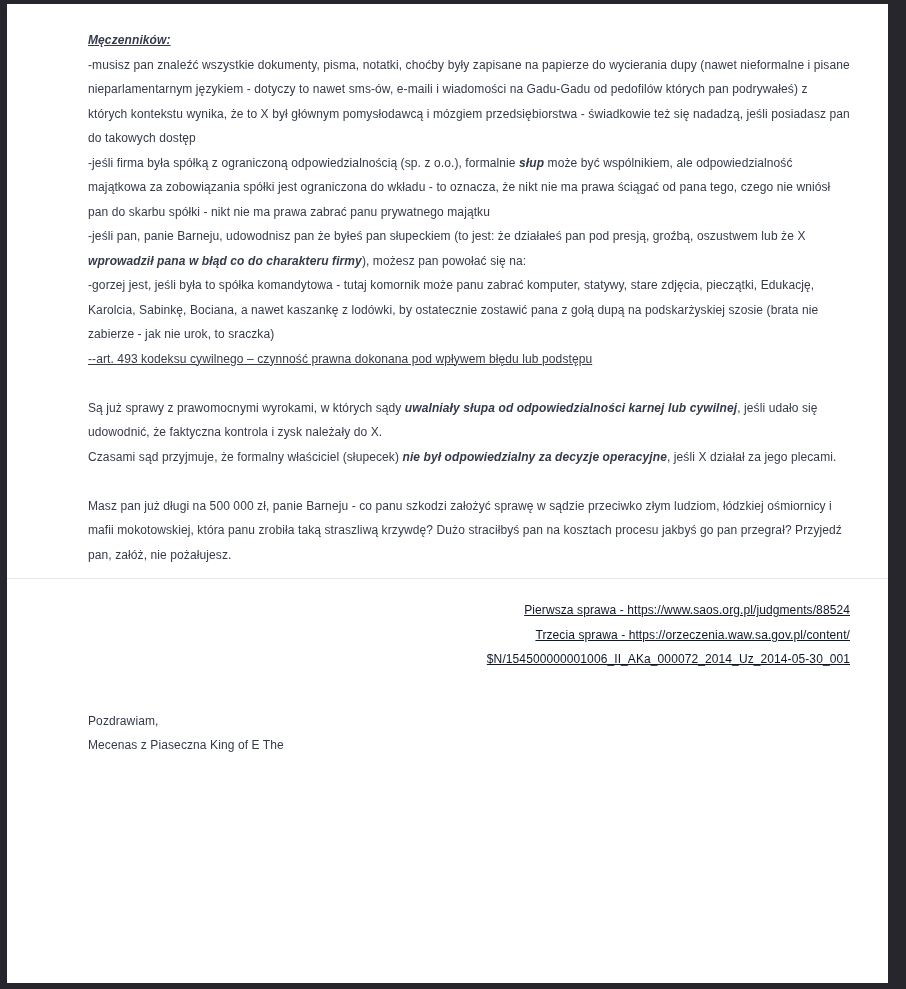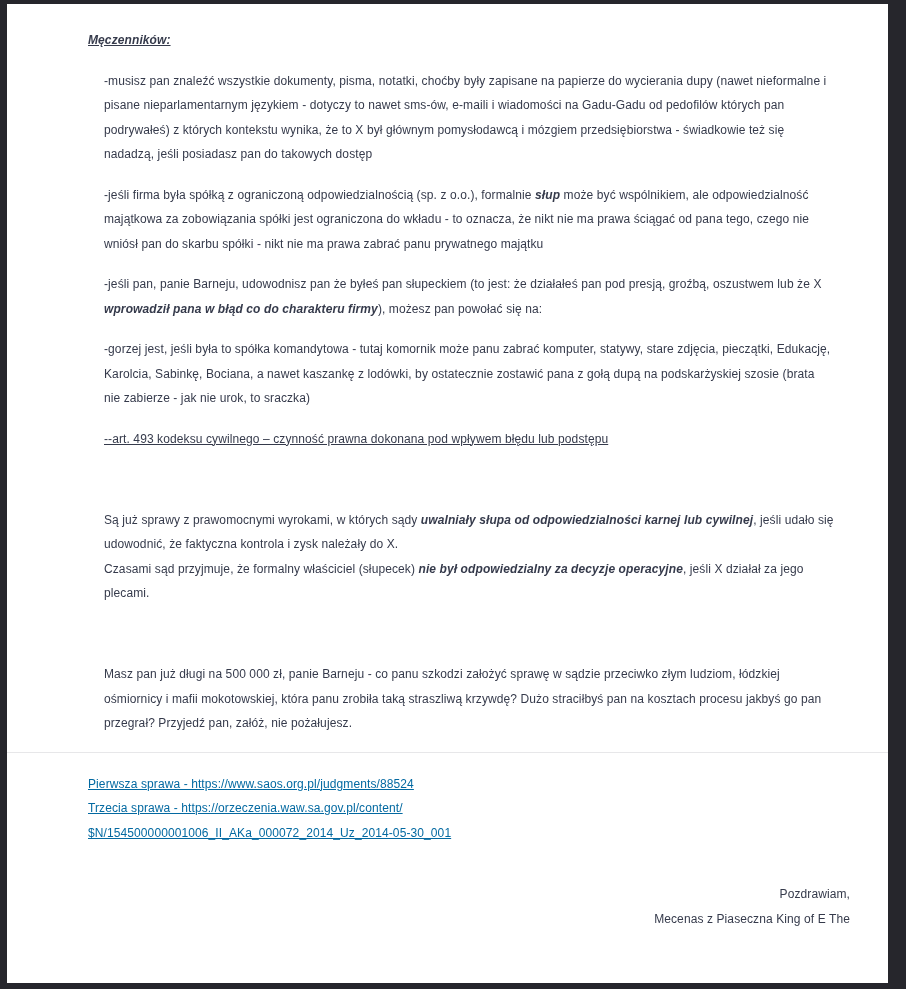--- a/index.html
+++ b/index.html
@@ -24,37 +24,38 @@
     color: #353a4b;
     font-size: 12px;
     line-height: 24.5px;
     letter-spacing: 0.1px;
   }
   .heading {
     font-weight: bold;
     font-style: italic;
     text-decoration: underline;
   }
-  .para { margin: 16px; }
+  .para { margin: 0; }
   .para .b { font-weight: bold; font-style: italic; }
   .para .u { text-decoration: underline; }
   .spacer { height: 24.5px; }
   .divider {
     border: none;
     border-top: 1px solid #e7e7e9;
     margin: 11px 0 0 -81px;
     width: 881px;
   }
   .links { margin-top: 19px; }
   .doc-link {
     display: block;
-    color: #0369a1;
+    color: #0f172a;
     cursor: pointer;
+    text-align: right;
   }
-  .signature { margin-top: 37px; text-align: right; }
+  .signature { margin-top: 37px; }
 </style>
 </head>
 <body>
 
 <div class="frame">
   <div class="content">
     <div class="heading">Męczenników:</div>
 
     <div id="body-blocks">
         <div class="para"><span>-musisz pan znaleźć wszystkie dokumenty, pisma, notatki, choćby były zapisane na papierze do wycierania dupy (nawet nieformalne i pisane nieparlamentarnym językiem - dotyczy to nawet sms-ów, e-maili i wiadomości na Gadu-Gadu od pedofilów których pan podrywałeś) z których kontekstu wynika, że to X był głównym pomysłodawcą i mózgiem przedsiębiorstwa - świadkowie też się nadadzą, jeśli posiadasz pan do takowych dostęp</span></div>

